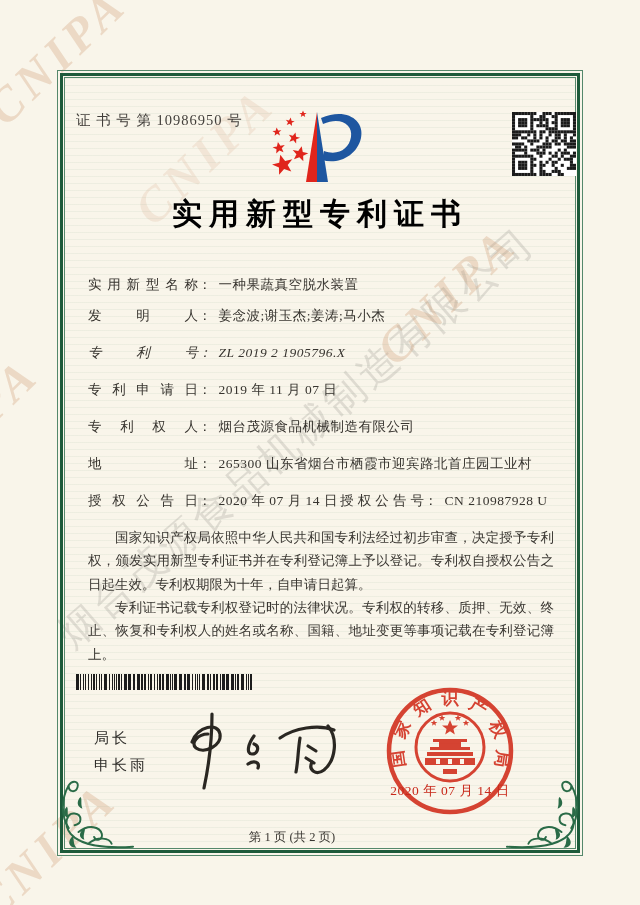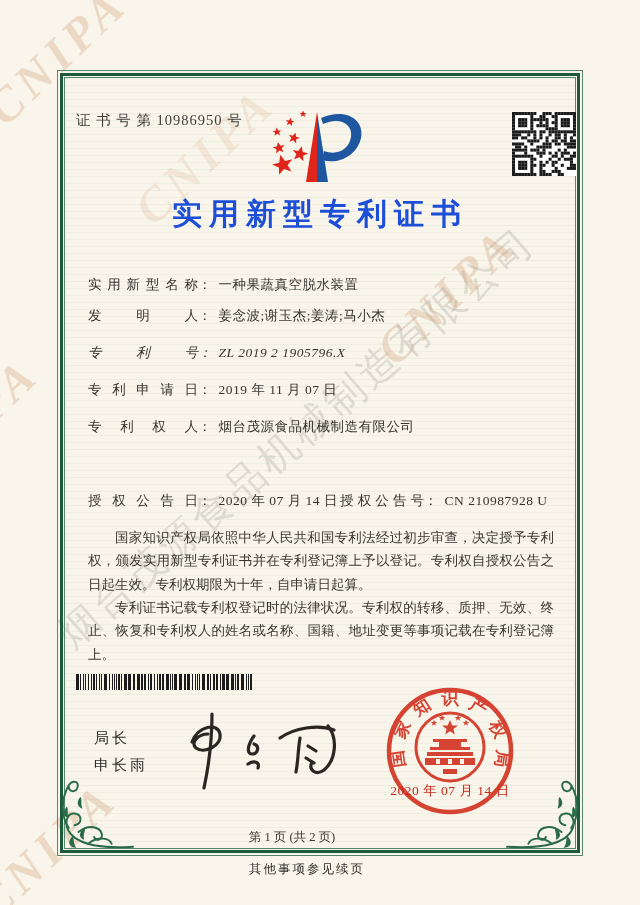--- a/index.html
+++ b/index.html
@@ -17,21 +17,21 @@
 
   
   .frame{position:absolute;left:57px;top:70px;width:526px;height:786px;box-sizing:border-box;
     border:1px solid #55886b;padding:2px;z-index:1;}
   .frame-mid{width:100%;height:100%;box-sizing:border-box;border:3px solid #1d5a3a;padding:1px;}
   .frame-in{width:100%;height:100%;box-sizing:border-box;border:1px solid #55886b;
     background:repeating-linear-gradient(180deg, rgba(120,160,130,0.09) 0 1px, rgba(120,160,130,0) 1px 7px);}
 
   .cert-no{left:76px;top:111px;font-size:14.5px;letter-spacing:1px;color:#413e3a;}
   .title{left:0;top:194px;width:640px;text-align:center;font-size:30px;font-weight:bold;
-    letter-spacing:7px;color:#1d4ed8;}
+    letter-spacing:7px;color:#000000;}
 
   .field-row{position:absolute;left:88px;width:470px;font-size:13.5px;color:#37342f;
     white-space:nowrap;z-index:2;}
   .f-label{display:inline-block;width:110px;text-align:justify;text-align-last:justify;vertical-align:bottom;}
   .f-colon{display:inline-block;margin-right:7px;}
   .f-value{letter-spacing:0.5px;}
   .col2{position:absolute;left:252px;top:0;white-space:nowrap;}
   .col2 .f-label{width:84px;}
 
   .paras{position:absolute;left:88px;top:526px;width:466px;font-size:13.5px;line-height:1.73;
@@ -350,20 +350,23 @@
   </div>
   <div class="field-row" style="top:344px;font-style:italic;">
     <span class="f-label">专利号</span><span class="f-colon">：</span><span class="f-value">ZL 2019 2 1905796.X</span>
   </div>
   <div class="field-row" style="top:381px;">
     <span class="f-label">专利申请日</span><span class="f-colon">：</span><span class="f-value">2019 年 11 月 07 日</span>
   </div>
   <div class="field-row" style="top:418px;">
     <span class="f-label">专利权人</span><span class="f-colon">：</span><span class="f-value">烟台茂源食品机械制造有限公司</span>
   </div>
+  <div class="field-row" style="top:455px;">
+    <span class="f-label">地址</span><span class="f-colon">：</span><span class="f-value">265300 山东省烟台市栖霞市迎宾路北首庄园工业村</span>
+  </div>
   <div class="field-row" style="top:492px;">
     <span class="f-label">授权公告日</span><span class="f-colon">：</span><span class="f-value">2020 年 07 月 14 日</span>
     <span class="col2">
       <span class="f-label">授权公告号</span><span class="f-colon">：</span><span class="f-value">CN 210987928 U</span>
     </span>
   </div>
 
   <div class="paras">
     <p>国家知识产权局依照中华人民共和国专利法经过初步审查，决定授予专利权，颁发实用新型专利证书并在专利登记簿上予以登记。专利权自授权公告之日起生效。专利权期限为十年，自申请日起算。</p>
     <p>专利证书记载专利权登记时的法律状况。专利权的转移、质押、无效、终止、恢复和专利权人的姓名或名称、国籍、地址变更等事项记载在专利登记簿上。</p>
@@ -475,21 +478,20 @@
           <rect x="-14" y="12" width="4" height="5"></rect>
           <rect x="-2" y="12" width="4" height="5"></rect>
           <rect x="10" y="12" width="4" height="5"></rect>
         </g>
       </g>
     </g>
   </svg>
   <div class="abs seal-date">2020 年 07 月 14 日</div>
 
   <div class="abs page-num">第 1 页 (共 2 页)</div>
-  <div class="abs cont-note">其他事项参见续页</div>
 
   <svg class="flourish fl-left" viewBox="0 0 78 76">
     <g fill="none" stroke="#2a6b47" stroke-width="2" stroke-linecap="round">
       <path d="M76,71 C48,73 22,70 12,58 C4,48 8,36 16,37 C24,38 24,48 16,49"></path>
       <path d="M10,52 C2,40 2,22 10,8 C14,2 21,4 19,10 C17,16 10,15 10,9"></path>
       <path d="M20,56 C30,48 42,50 44,58 C45,64 38,66 36,61"></path>
       <path d="M30,68 C40,60 52,62 54,68"></path>
     </g>
     <g fill="#2a6b47">
       <path d="M14,60 C8,66 10,72 18,72 C14,68 16,64 14,60 Z"></path>

